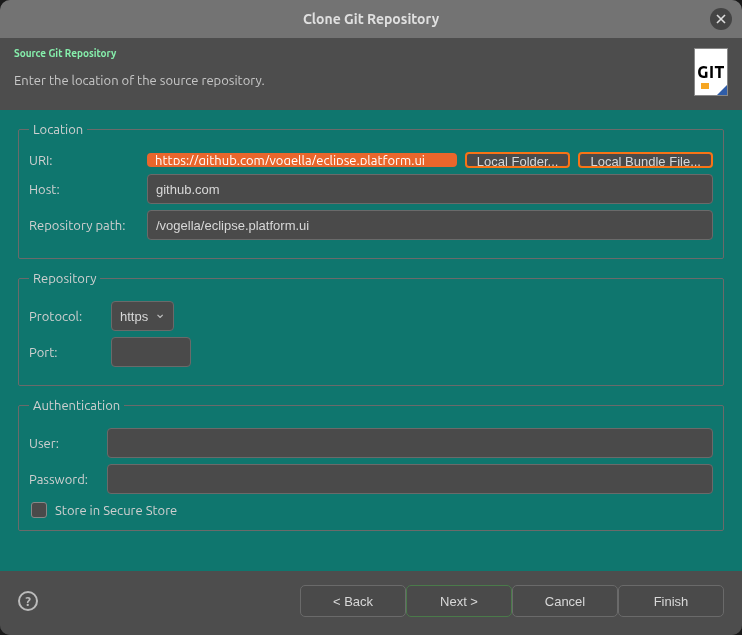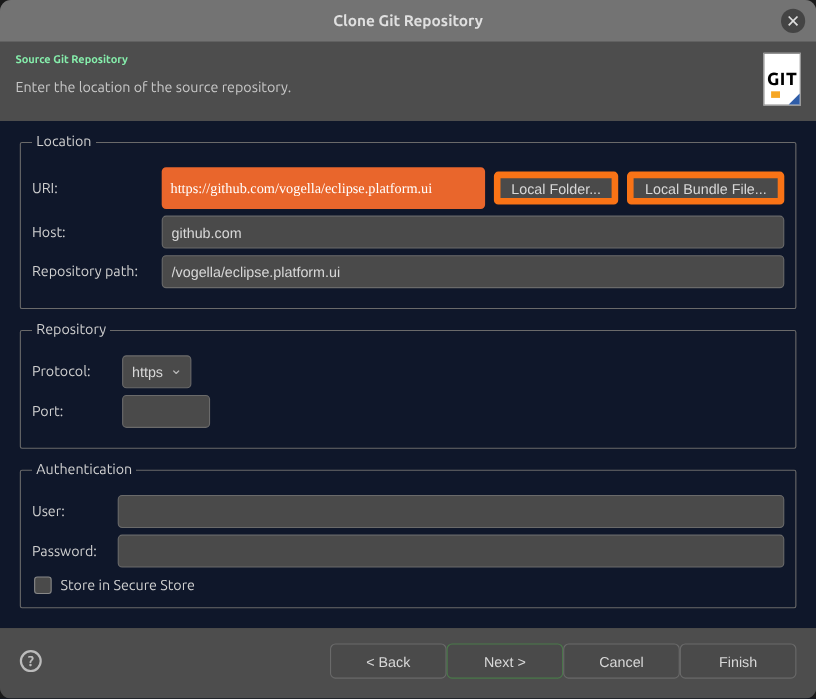--- a/index.html
+++ b/index.html
@@ -93,21 +93,21 @@
       position: absolute;
       right: 0;
       bottom: 0;
       width: 0; height: 0;
       border-right: 10px solid #2f5da8;
       border-top: 10px solid transparent;
     }
     .content {
       flex: 1;
       padding: 12px 18px 0 18px;
-      background: #0f172a;
+      background: #0f766e;
       overflow: auto;
     }
     fieldset {
       border: 1px solid #6a6a6a;
       border-radius: 2px;
       margin-bottom: 12px;
       padding: 10px 10px 12px 10px;
     }
     legend {
       color: #d0d0d0;
@@ -138,34 +138,33 @@
       outline: none;
     }
     input.flex { flex: 1; }
     .uri-highlight {
       flex: 1;
       border: 2px solid #e9662c;
       border-radius: 4px;
       padding: 4px 6px;
       background: #e9662c;
       color: #fff;
-      height: 38px;
+      height: 14px;
       display: flex;
       align-items: center;
       overflow: hidden;
       white-space: nowrap;
-      font-family: Liberation Serif, serif;
     }
     .btn-sm {
       background: #4a4a4a;
-      border: 6px solid #f97316;
+      border: 2px solid #f97316;
       border-radius: 4px;
       color: #d8d8d8;
       padding: 0 10px;
-      height: 30px;
+      height: 16px;
       font-size: 13px;
       cursor: pointer;
       white-space: nowrap;
     }
     select {
       background: #4a4a4a;
       border: 1px solid #6a6a6a;
       border-radius: 4px;
       color: #d8d8d8;
       padding: 4px 24px 4px 8px;

